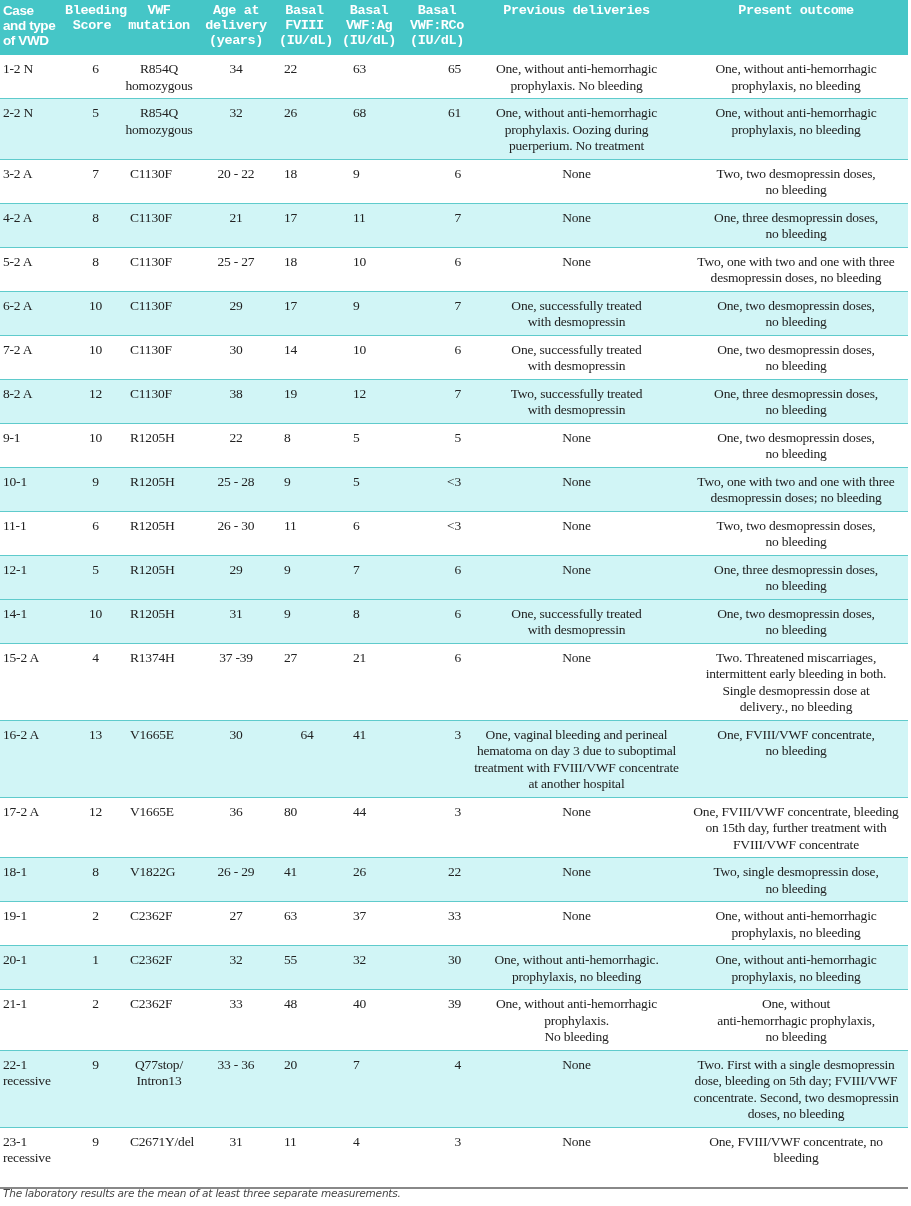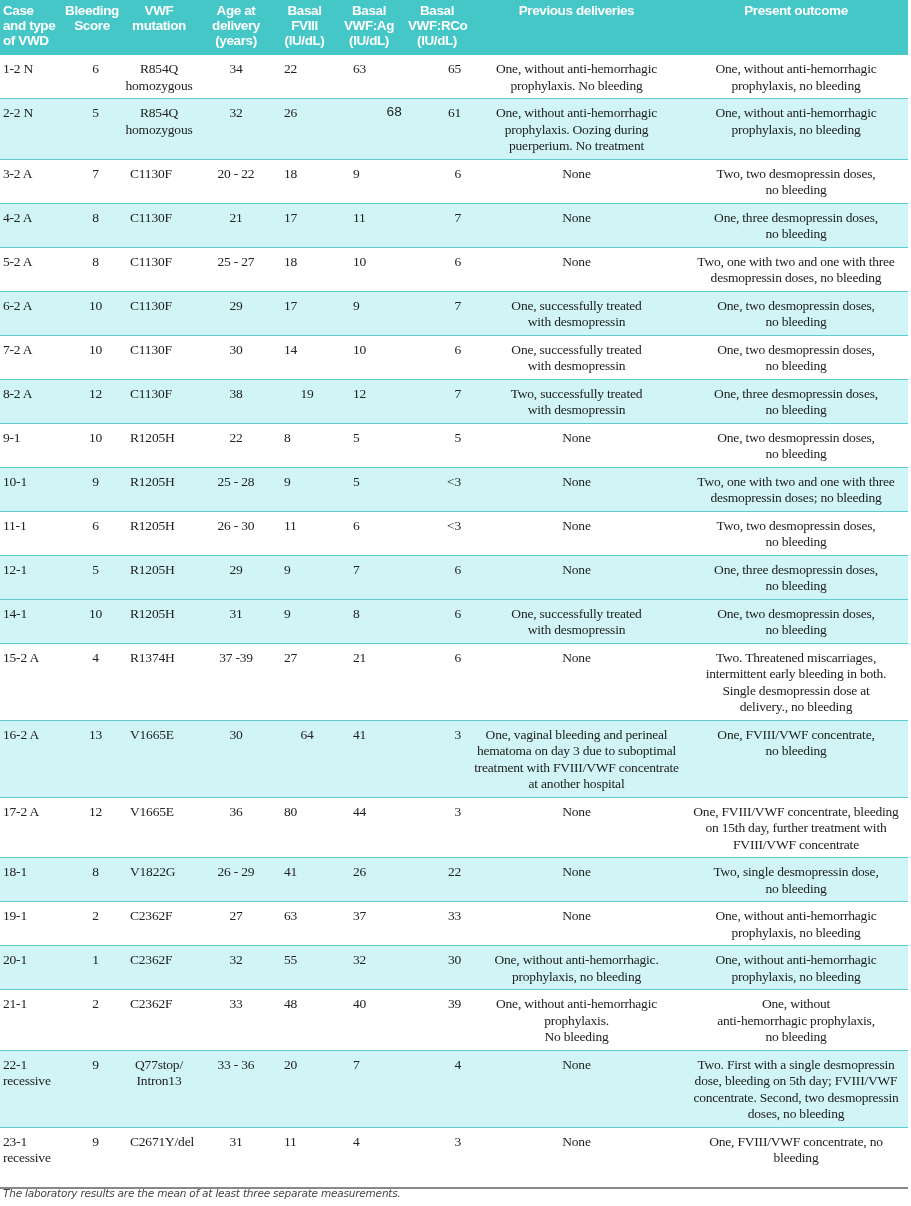--- a/index.html
+++ b/index.html
@@ -1,21 +1,21 @@
 <!DOCTYPE html>
 <html><head>
 <meta charset="utf-8">
 <style>
   html, body { margin: 0; padding: 0; background: #ffffff; }
   body { width: 911px; height: 1206px; overflow: hidden; position: relative; }
   .tbl { position: absolute; left: 0; top: 0; width: 908px; border-collapse: collapse; table-layout: fixed; }
   .tbl th { background: #45c6c7; color: #ffffff; font-family: "Liberation Sans", sans-serif; font-weight: bold;
             font-size: 13.5px; line-height: 15px; vertical-align: top; padding: 3px 3px 3px 3px; letter-spacing: -0.4px; transform-origin: left; }
   .tbl th.l { text-align: left; }
-  .tbl th.c { text-align: center; }
+  .tbl th.c { text-align: center; font-family: Liberation Mono, monospace; }
   .tbl thead tr { height: 55px; }
   .tbl td { font-family: "Liberation Serif", serif; font-size: 13.5px; line-height: 16.5px; color: #222222;
             vertical-align: top; padding: 6px 3px 4px 3px; letter-spacing: -0.2px; }
   .tbl tbody tr { border-bottom: 1.5px solid #5fcbcc; }
   .tbl tbody tr.alt td { background: #d1f5f6; }
   .tbl tbody tr.last { border-bottom: 2px solid #888888; }
   .c { text-align: center; }
   .l { text-align: left; }
   .footnote { position: absolute; left: 3px; top: 1187px; font-family: "DejaVu Sans", sans-serif; font-style: italic;
               font-size: 10.5px; color: #444444; letter-spacing: -0.2px; }
@@ -59,21 +59,21 @@
         <td class="c" style="text-align: right; padding-right: 8px;">65</td>
         <td class="c"><span>One, without anti-hemorrhagic</span><br><span>prophylaxis. No bleeding</span></td>
         <td class="c"><span>One, without anti-hemorrhagic</span><br><span>prophylaxis, no bleeding</span></td>
       </tr>
       <tr class="alt">
         <td class="l"><span>2-2 N</span></td>
         <td class="c" style="padding-left: 10px;">5</td>
         <td class="c"><span>R854Q</span><br><span>homozygous</span></td>
         <td class="c">32</td>
         <td class="c" style="text-align: left; padding-left: 8px;">26</td>
-        <td class="c" style="text-align: right; padding-left: 20px; font-family: Liberation Mono, monospace;">68</td>
+        <td class="c" style="text-align: left; padding-left: 20px;">68</td>
         <td class="c" style="text-align: right; padding-right: 8px;">61</td>
         <td class="c"><span>One, without anti-hemorrhagic</span><br><span>prophylaxis. Oozing during</span><br><span>puerperium. No treatment</span></td>
         <td class="c"><span>One, without anti-hemorrhagic</span><br><span>prophylaxis, no bleeding</span></td>
       </tr>
       <tr>
         <td class="l"><span>3-2 A</span></td>
         <td class="c" style="padding-left: 10px;">7</td>
         <td class="c" style="text-align: left; padding-left: 8px;"><span>C1130F</span></td>
         <td class="c">20 - 22</td>
         <td class="c" style="text-align: left; padding-left: 8px;">18</td>
@@ -124,21 +124,21 @@
         <td class="c" style="text-align: left; padding-left: 20px;">10</td>
         <td class="c" style="text-align: right; padding-right: 8px;">6</td>
         <td class="c"><span>One, successfully treated</span><br><span>with desmopressin</span></td>
         <td class="c"><span>One, two desmopressin doses,</span><br><span>no bleeding</span></td>
       </tr>
       <tr class="alt">
         <td class="l"><span>8-2 A</span></td>
         <td class="c" style="padding-left: 10px;">12</td>
         <td class="c" style="text-align: left; padding-left: 8px;"><span>C1130F</span></td>
         <td class="c">38</td>
-        <td class="c" style="text-align: center; padding-left: 8px;">19</td>
+        <td class="c" style="text-align: left; padding-left: 8px;">19</td>
         <td class="c" style="text-align: left; padding-left: 20px;">12</td>
         <td class="c" style="text-align: right; padding-right: 8px;">7</td>
         <td class="c"><span>Two, successfully treated</span><br><span>with desmopressin</span></td>
         <td class="c"><span>One, three desmopressin doses,</span><br><span>no bleeding</span></td>
       </tr>
       <tr>
         <td class="l"><span>9-1</span></td>
         <td class="c" style="padding-left: 10px;">10</td>
         <td class="c" style="text-align: left; padding-left: 8px;"><span>R1205H</span></td>
         <td class="c">22</td>

